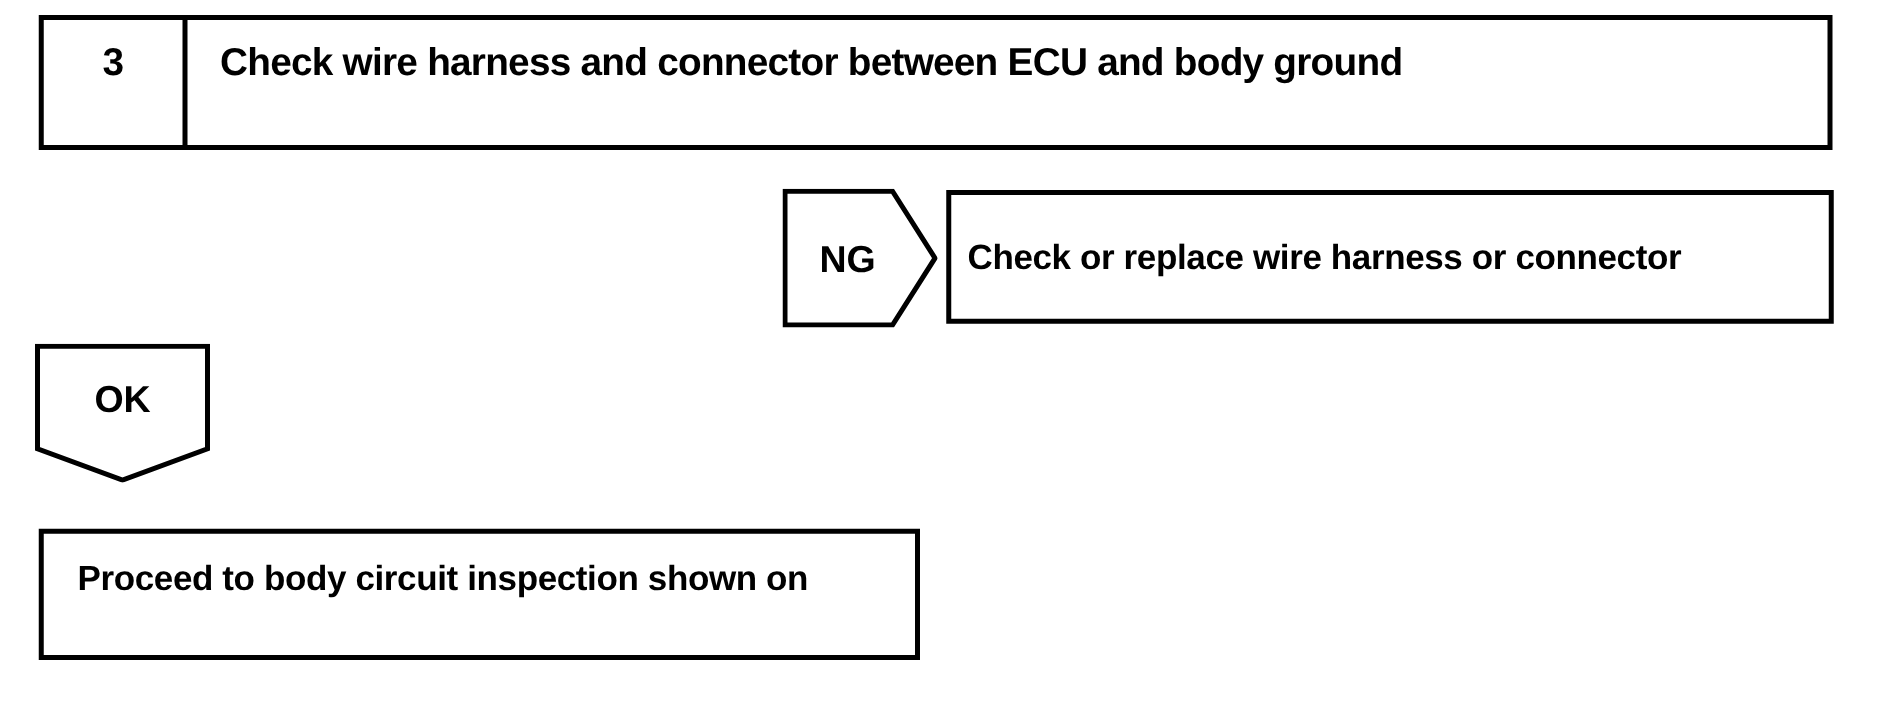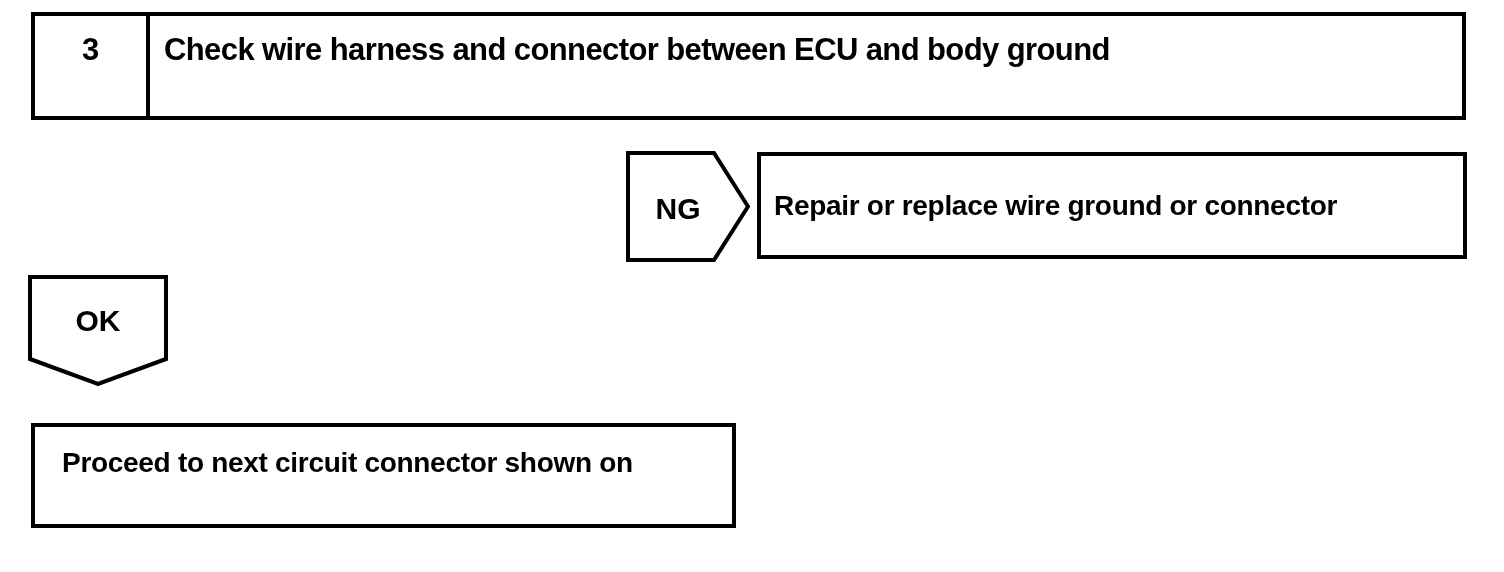--- a/index.html
+++ b/index.html
@@ -36,20 +36,21 @@
     letter-spacing: -0.3px;
   }
   .step-title {
     flex: 1;
     padding: 16px 18px 0 14px;
     font-weight: bold;
     font-size: 31px;
     letter-spacing: -0.6px;
     white-space: nowrap;
     overflow: hidden;
+    margin-left: 12px;
   }
   
   .shape-svg { position: absolute; display: block; }
   .shape-svg polygon {
     fill: #ffffff;
     stroke: #000000;
     stroke-width: 4;
     stroke-linejoin: miter;
   }
   .shape-svg text {
@@ -97,25 +98,25 @@
     <div class="step-number">3</div>
     <div class="step-title">Check wire harness and connector between ECU and body ground</div>
   </div>
 
   <svg class="shape-svg" style="left:626px; top:151px;" width="124" height="111" viewBox="0 0 124 111">
     <polygon points="2,2 88,2 122,55.5 88,109 2,109"></polygon>
     <text x="52" y="57" text-anchor="middle" dominant-baseline="central">NG</text>
   </svg>
 
   <div class="repair-box">
-    <span>Repair or replace wire ground or connector</span>
+    <span>Check or replace wire harness or connector</span>
   </div>
 
   <svg class="shape-svg" style="left:28px; top:275px;" width="140" height="111" viewBox="0 0 140 111">
     <polygon points="2,2 138,2 138,84 70,109 2,84"></polygon>
     <text x="70" y="45" text-anchor="middle" dominant-baseline="central">OK</text>
   </svg>
 
   <div class="proceed-box">
-    <div>Proceed to next circuit connector shown on</div>
+    <div>Proceed to body circuit inspection shown on</div>
   </div>
 
 </div>
 
 </body></html>

